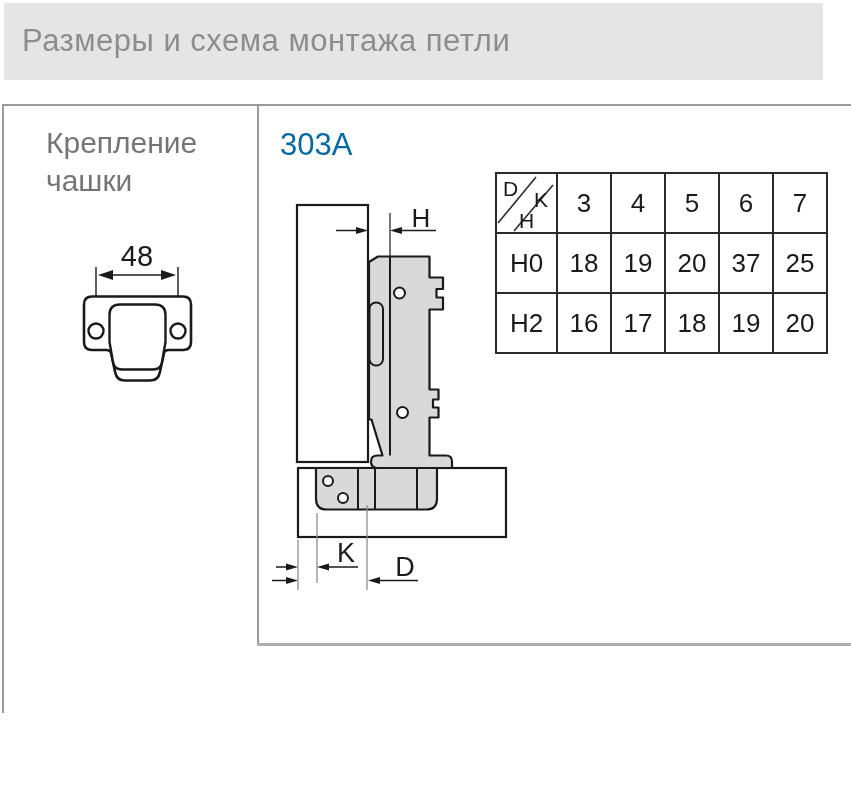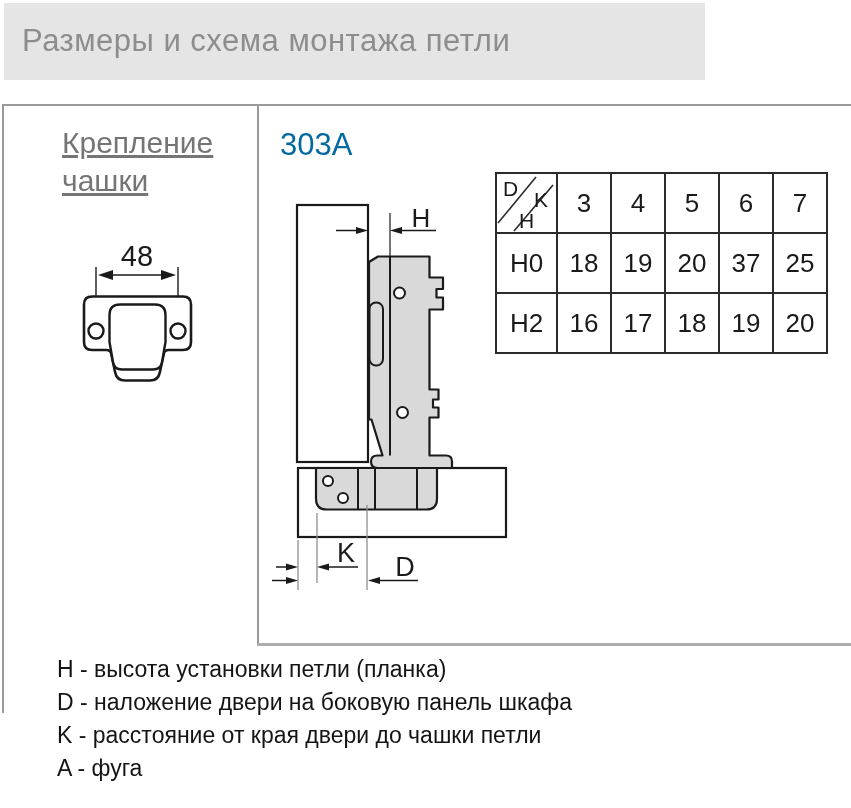--- a/index.html
+++ b/index.html
@@ -1,29 +1,29 @@
 <!DOCTYPE html>
 <html><head>
 <meta charset="utf-8">
 <style>
   * { margin:0; padding:0; box-sizing:border-box; }
   html,body { width:851px; height:808px; background:#ffffff; font-family:"Liberation Sans", sans-serif; }
   .page { position:relative; width:851px; height:808px; overflow:hidden; background:#fff; }
 
   
-  .header-band { position:absolute; left:4px; top:3px; width:701px; height:77px; background:#e5e5e5; }
+  .header-band { position:absolute; left:4px; top:3px; width:819px; height:77px; background:#e5e5e5; }
   .header-title { position:absolute; left:18px; top:20px; font-size:31px; color:#8d8d8d; letter-spacing:0.5px; }
 
   
   .bx-top    { position:absolute; left:2px;   top:104px; width:849px; height:2px; background:#9a9a9a; }
   .bx-left   { position:absolute; left:2px;   top:104px; width:2px;  height:609px; background:#9a9a9a; }
   .bx-divider{ position:absolute; left:257px; top:104px; width:2px;  height:542px; background:#9a9a9a; }
   .bx-bottom { position:absolute; left:257px; top:643px; width:594px; height:3px; background:#aeaeae; }
 
-  .left-title { position:absolute; left:62px; top:124px; font-size:30px; line-height:38px; color:#757575;text-decoration:underline; }
+  .left-title { position:absolute; left:46px; top:124px; font-size:30px; line-height:38px; color:#757575; }
   .model-title { position:absolute; left:280px; top:127px; font-size:31px; color:#0369a1; }
 
   .cup-svg   { position:absolute; left:55px;  top:238px; }
   .hinge-svg { position:absolute; left:265px; top:195px; }
 
   
   .dim-table { position:absolute; left:495px; top:172px; border-collapse:collapse; table-layout:fixed; }
   .dim-table td { border:2px solid #2b2b2b; width:54px; height:60px; text-align:center; vertical-align:middle;
                   font-size:26px; color:#1a1a1a; background:#fff; }
   .dim-table td.corner { width:61px; position:relative; padding:0; }
@@ -163,20 +163,14 @@
       <td>H2</td>
       <td>16</td>
       <td>17</td>
       <td>18</td>
       <td>19</td>
       <td>20</td>
     </tr>
   </tbody>
     </table>
 
-  <div class="legend">
-    <div>H - высота установки петли (планка)</div>
-    <div>D - наложение двери на боковую панель шкафа</div>
-    <div>K - расстояние от края двери до чашки петли</div>
-    <div>A - фуга</div>
-  </div>
 
 </div>
 
 </body></html>

